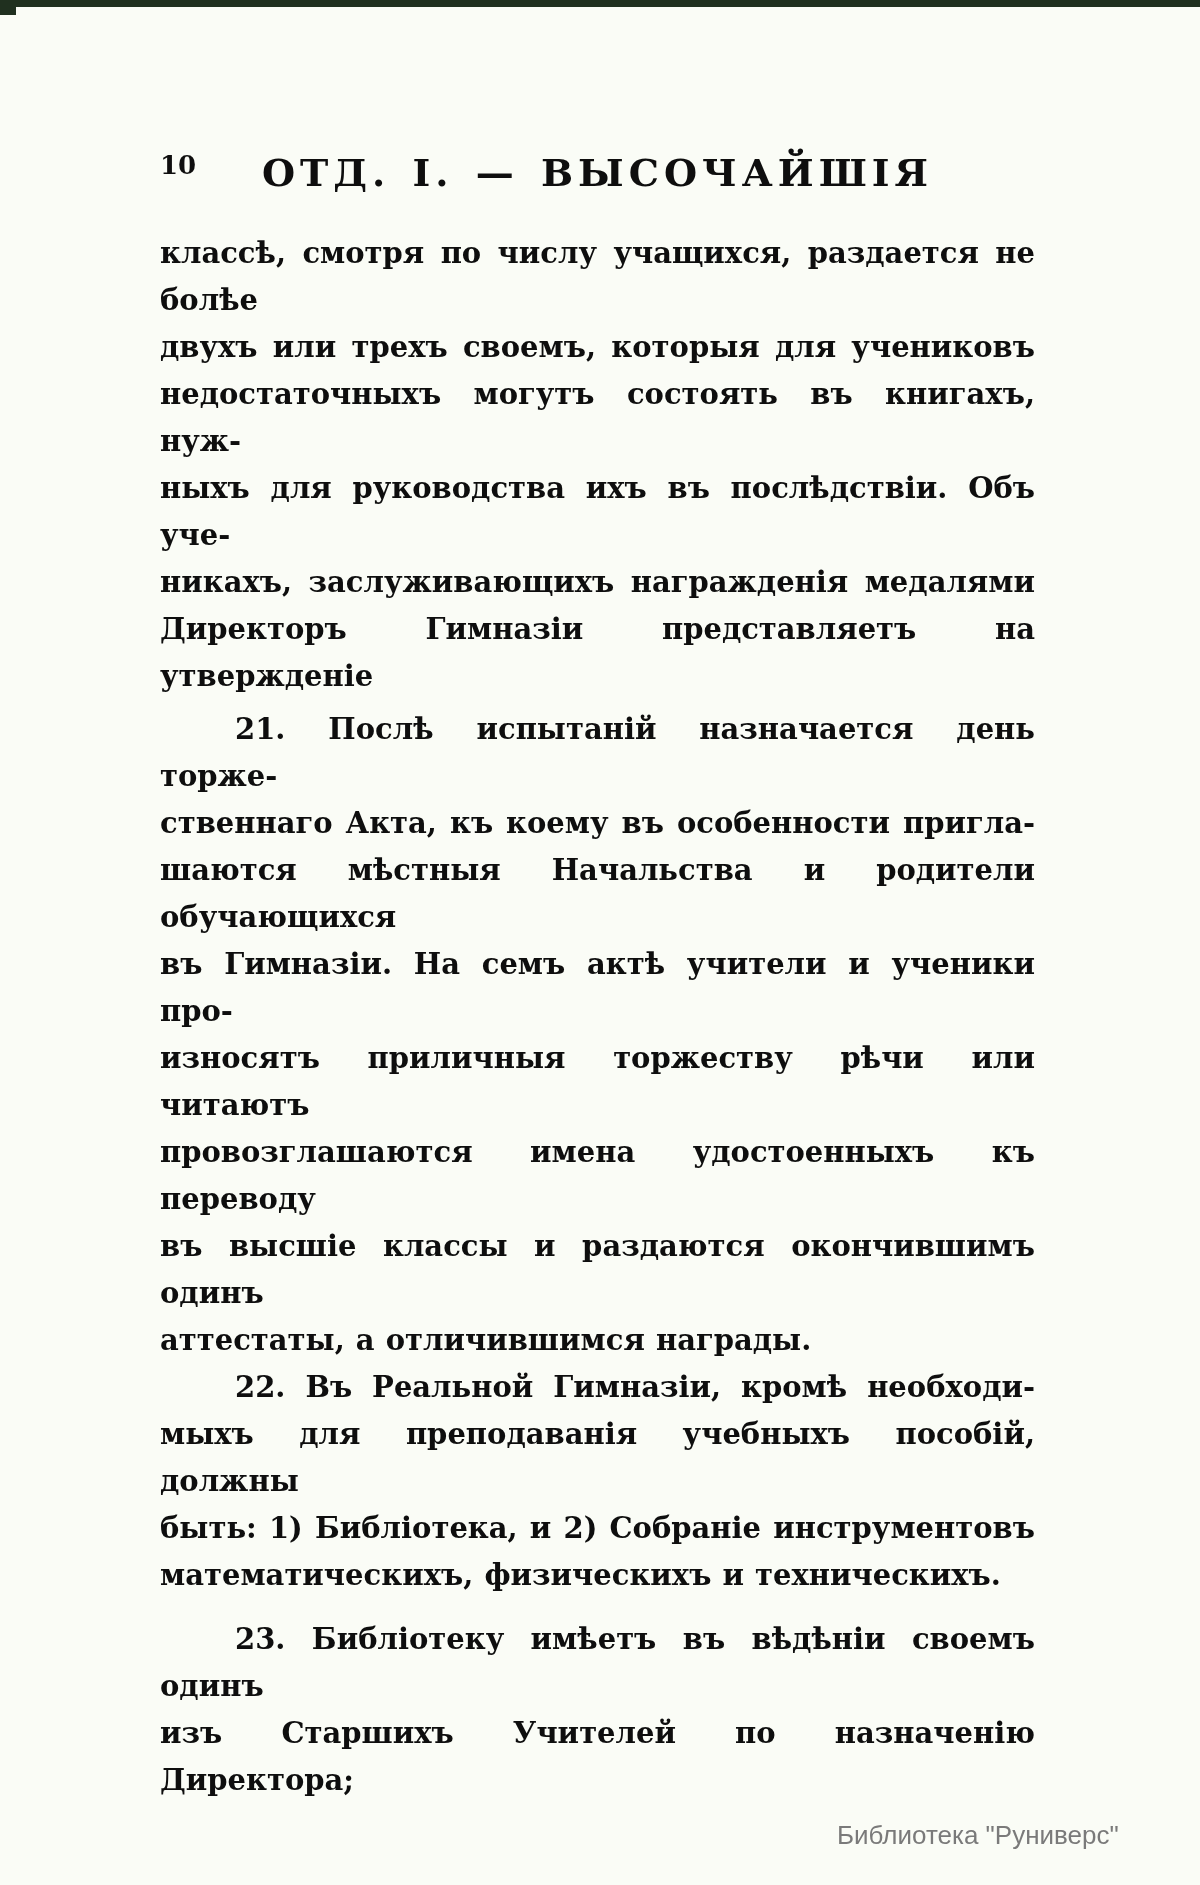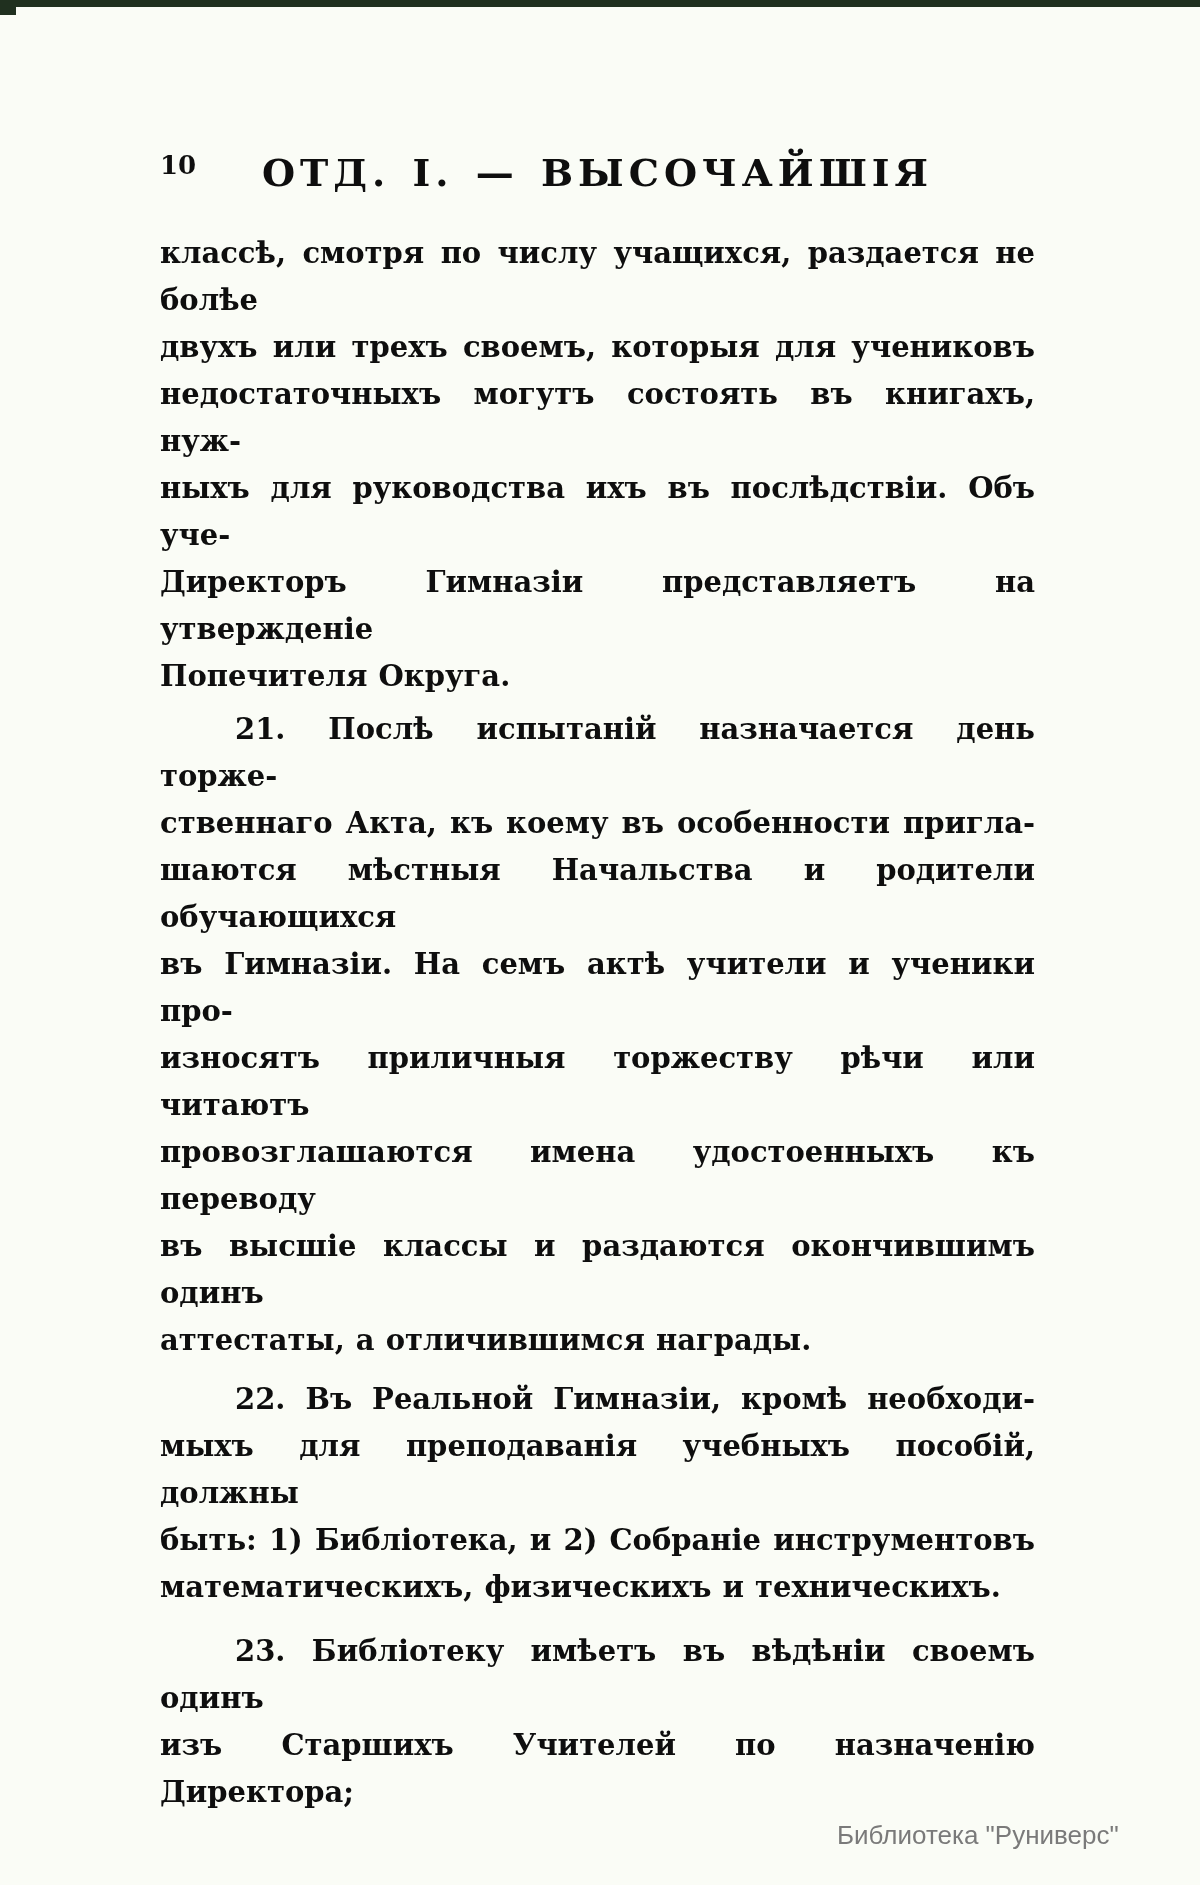--- a/index.html
+++ b/index.html
@@ -34,21 +34,21 @@
     font-size:29px;font-weight:bold;line-height:47px;
   }
   .line{
     text-align:justify;
     text-align-last:justify;
     word-spacing:1px;
   }
   .line.last{text-align-last:left;}
   .line.ind{text-indent:75px;}
   .p21{margin-top:6px;}
-  .p22{margin-top:12px;}
+  .p22{}
   .p23{margin-top:17px;}
   .watermark{
     position:absolute;left:837px;top:1820px;
     font-family:"Liberation Sans", sans-serif;
     font-size:26px;
     color:var(--gray);
     white-space:nowrap;
   }
 </style>
 </head>
@@ -62,22 +62,22 @@
   <div class="page-number">10</div>
   <div class="running-title">ОТД. I. — ВЫСОЧАЙШІЯ</div>
 
   <div class="textcol">
 
     <div>
       <div class="line">классѣ, смотря по числу учащихся, раздается не болѣе</div>
       <div class="line">двухъ или трехъ своемъ, которыя для учениковъ</div>
       <div class="line">недостаточныхъ могутъ состоять въ книгахъ, нуж-</div>
       <div class="line">ныхъ для руководства ихъ въ послѣдствіи. Объ уче-</div>
+      <div class="line">никахъ, заслуживающихъ награжденія медалями</div>
       <div class="line">Директоръ Гимназіи представляетъ на утвержденіе</div>
-      <div class="line last">Попечителя Округа.</div>
     </div>
 
     <div class="p21">
       <div class="line ind">21. Послѣ испытаній назначается день торже-</div>
       <div class="line">ственнаго Акта, къ коему въ особенности пригла-</div>
       <div class="line">шаются мѣстныя Начальства и родители обучающихся</div>
       <div class="line">въ Гимназіи. На семъ актѣ учители и ученики про-</div>
       <div class="line">износятъ приличныя торжеству рѣчи или читаютъ</div>
       <div class="line">провозглашаются имена удостоенныхъ къ переводу</div>
       <div class="line">въ высшіе классы и раздаются окончившимъ одинъ</div>

